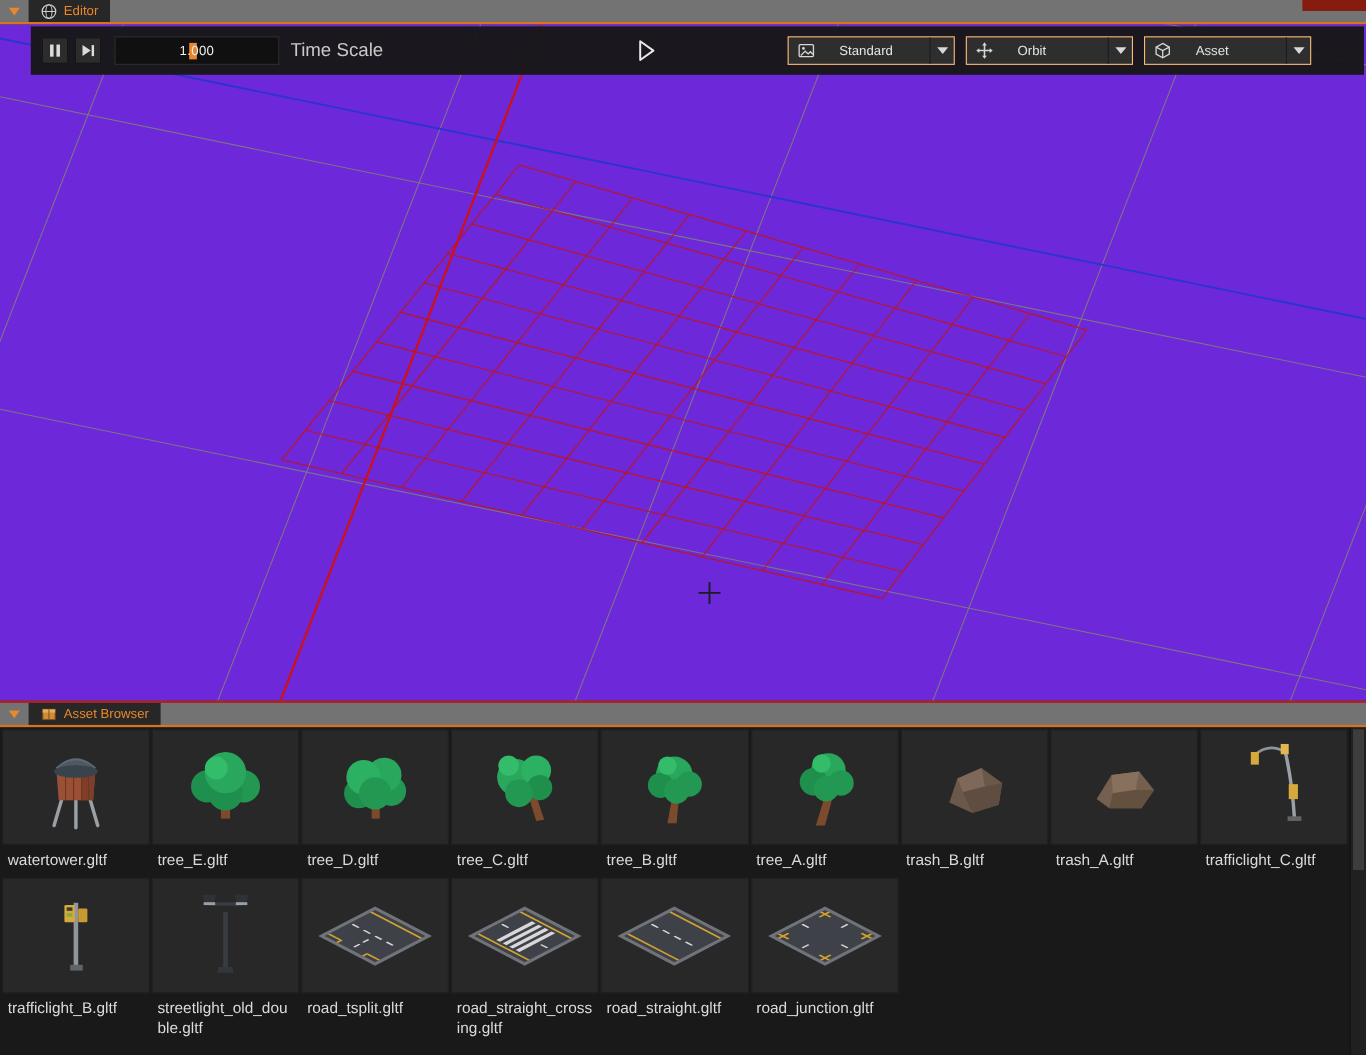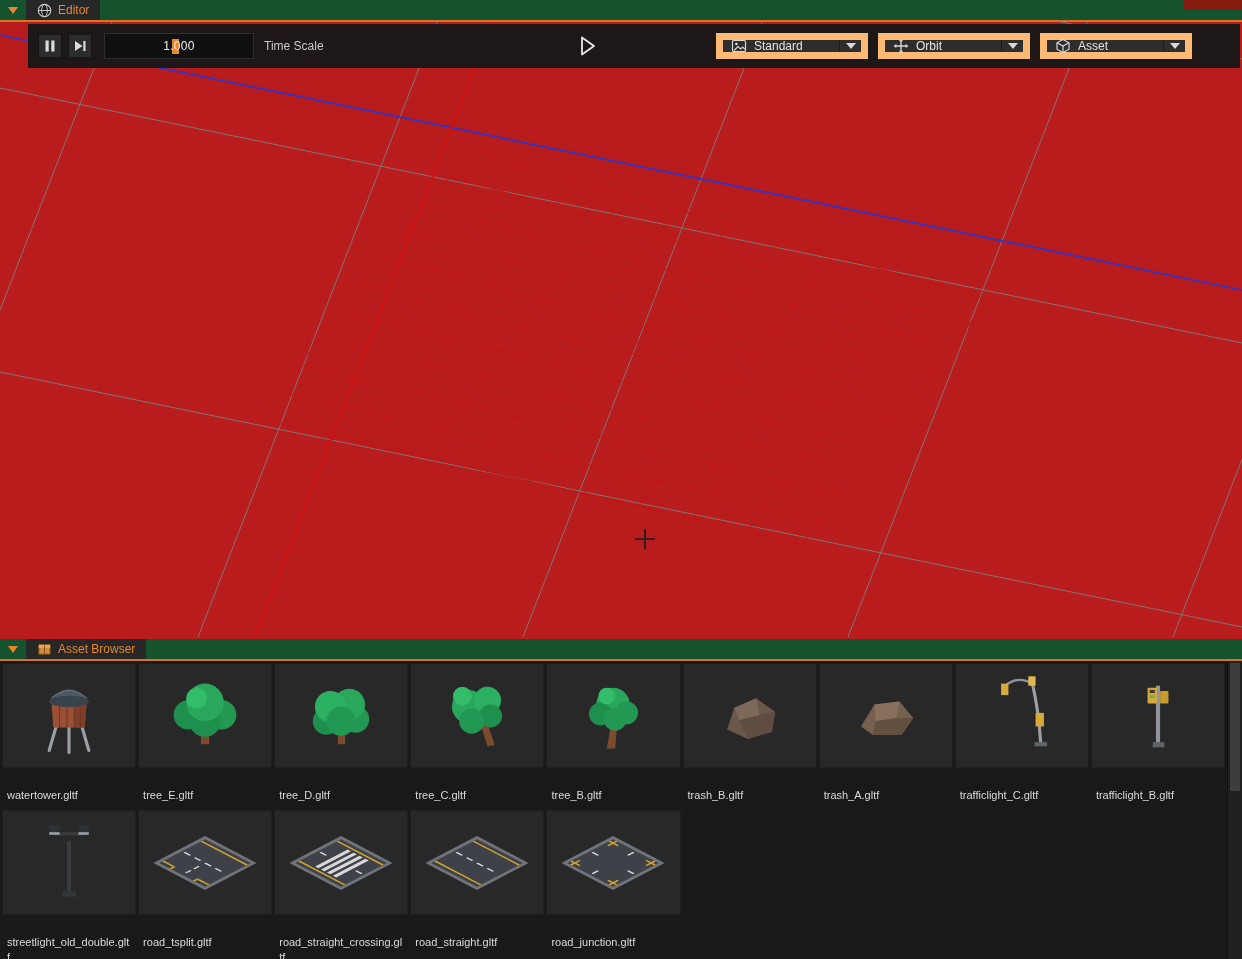--- a/index.html
+++ b/index.html
@@ -1,60 +1,60 @@
 <!DOCTYPE html>
 <html><head>
 <meta charset="utf-8">
 <style>
   *{box-sizing:border-box;margin:0;padding:0}
   html,body{width:1242px;height:959px;overflow:hidden;background:#141414;
     font-family:"Liberation Sans","DejaVu Sans",sans-serif}
   .app{width:1242px;height:959px;display:flex;flex-direction:column;position:relative;background:#141414}
 
   
-  .tabbar{height:22px;background:#14532d;display:flex;align-items:stretch;
+  .tabbar{height:22px;background:#737373;display:flex;align-items:stretch;
     border-bottom:2px solid #d9731f;position:relative;flex:0 0 auto;z-index:20}
   .tabbar.bottom{height:24px;border-top:2px solid #b91c1c}
   .tri{width:26px;display:flex;align-items:center;justify-content:center;cursor:pointer}
   .tri i{width:0;height:0;border-left:5px solid transparent;border-right:5px solid transparent;border-top:7px solid #e8872b}
   .tab{display:flex;align-items:center;gap:6px;padding:0 11px;background:#272727;color:#e8872b;
     font-size:12px;cursor:pointer;white-space:nowrap}
   .ticon{display:flex;align-items:center}
   .redstrip{position:absolute;right:0;top:0;width:58px;height:10px;background:#861b10}
 
   
-  .viewport{position:relative;height:615px;flex:0 0 auto;background:#b91c1c;overflow:hidden;cursor:crosshair}
+  .viewport{position:relative;height:615px;flex:0 0 auto;background:#6d28d9;overflow:hidden;cursor:crosshair}
   #grid-svg{position:absolute;left:0;top:0;width:100%;height:100%}
   .crosshair{position:absolute;left:634px;top:506px;width:22px;height:22px;pointer-events:none}
 
   .toolbar{position:absolute;top:2px;left:28px;right:2px;height:44px;background:rgba(24,24,24,.97);
     display:flex;align-items:center;padding:0 10px;z-index:10}
   .tbtn{width:24px;height:24px;background:#2c2c2c;border:1px solid #151515;display:flex;
     align-items:center;justify-content:center;margin-right:6px;cursor:pointer}
   .tsinput{position:relative;width:150px;height:26px;background:#101010;border:1px solid #2e2e2e;
     display:flex;align-items:center;justify-content:center;margin-left:6px;cursor:text}
   .tsinput .caret{position:absolute;left:calc(50% - 7px);top:5px;width:7px;height:15px;background:#e8872b}
   .tsval{position:relative;z-index:1;font-size:12px;color:#ededed;letter-spacing:.3px}
-  .tslabel{margin-left:10px;font-size:12px;color:#c9c9c9}
+  .tslabel{margin-left:10px;font-size:17px;color:#c9c9c9}
   .playbtn{position:absolute;left:547px;top:10px;width:24px;height:24px;cursor:pointer}
   .ddgroup{position:absolute;right:48px;top:9px;display:flex;gap:10px}
-  .dd{width:152px;height:26px;background:#2e2e2e;border:7px solid #fdba74;display:flex;
-    align-items:center;padding-left:8px;gap:7px;cursor:pointer}
+  .dd{width:152px;height:26px;background:#2e2e2e;border:1px solid #fdba74;display:flex;
+    align-items:center;padding-left:8px;gap:22px;cursor:pointer}
   .ddval{flex:1;font-size:12px;color:#e4e4e4}
   .ddcaret{width:22px;height:100%;display:flex;align-items:center;justify-content:center;border-left:1px solid #1c1c1c}
   .ddcaret i{width:0;height:0;border-left:5px solid transparent;border-right:5px solid transparent;border-top:6px solid #d8d8d8}
   .ddicon{display:flex;align-items:center}
 
   
   .assets{position:relative;flex:1 1 auto;background:#191919;overflow:hidden}
   .agrid{display:grid;grid-template-columns:repeat(9,1fr);gap:2px;padding:2px 17px 0 2px}
   .tile{cursor:pointer}
   .thumb{height:105px;background:#282828;border:1px solid #1e1e1e;display:flex;align-items:center;justify-content:center}
   .thumb svg{width:108px;height:94px}
-  .tlabel{padding:20px 4px 6px 5px;font-size:11px;color:#dadada;line-height:1.3;word-break:break-all}
+  .tlabel{padding:4px 4px 6px 5px;font-size:14px;color:#dadada;line-height:1.3;word-break:break-all}
   .vscroll{position:absolute;right:0;top:0;bottom:0;width:15px;background:#202020;border-left:1px solid #121212;cursor:pointer}
   .vthumb{position:absolute;top:2px;left:2px;right:2px;height:128px;background:#3d3d3d;cursor:grab}
 </style>
 </head>
 <body>
 
 <div class="app">
 
   <div class="tabbar top">
     <div class="tri">
@@ -264,20 +264,33 @@
               <circle cx="38" cy="43" r="11" fill="#1f8f4d"></circle>
               <circle cx="52" cy="48" r="11" fill="#239852"></circle>
               <circle cx="44" cy="26" r="8" fill="#33bd6a"></circle>
             </svg>
           </div>
           <div class="tlabel">tree_B.gltf</div>
         </div>
         <div class="tile">
           <div class="thumb">
             <svg viewBox="0 0 100 90">
+              <path d="M50 52 L42 78 L50 78 L57 52 Z" fill="#7c4b2d"></path>
+              <circle cx="53" cy="30" r="15" fill="#29a75c"></circle>
+              <circle cx="40" cy="40" r="12" fill="#1f8f4d"></circle>
+              <circle cx="64" cy="41" r="11" fill="#239852"></circle>
+              <circle cx="51" cy="46" r="11" fill="#239852"></circle>
+              <circle cx="47" cy="24" r="8" fill="#33bd6a"></circle>
+            </svg>
+          </div>
+          <div class="tlabel">tree_A.gltf</div>
+        </div>
+        <div class="tile">
+          <div class="thumb">
+            <svg viewBox="0 0 100 90">
               <path d="M28 58 L35 37 L56 28 L74 41 L71 60 L48 67 Z" fill="#6b584a"></path>
               <path d="M35 37 L56 28 L59 44 L40 49 Z" fill="#7d685a"></path>
               <path d="M59 44 L74 41 L71 60 L48 67 L40 49 Z" fill="#5e4d40"></path>
             </svg>
           </div>
           <div class="tlabel">trash_B.gltf</div>
         </div>
         <div class="tile">
           <div class="thumb">
             <svg viewBox="0 0 100 90">

